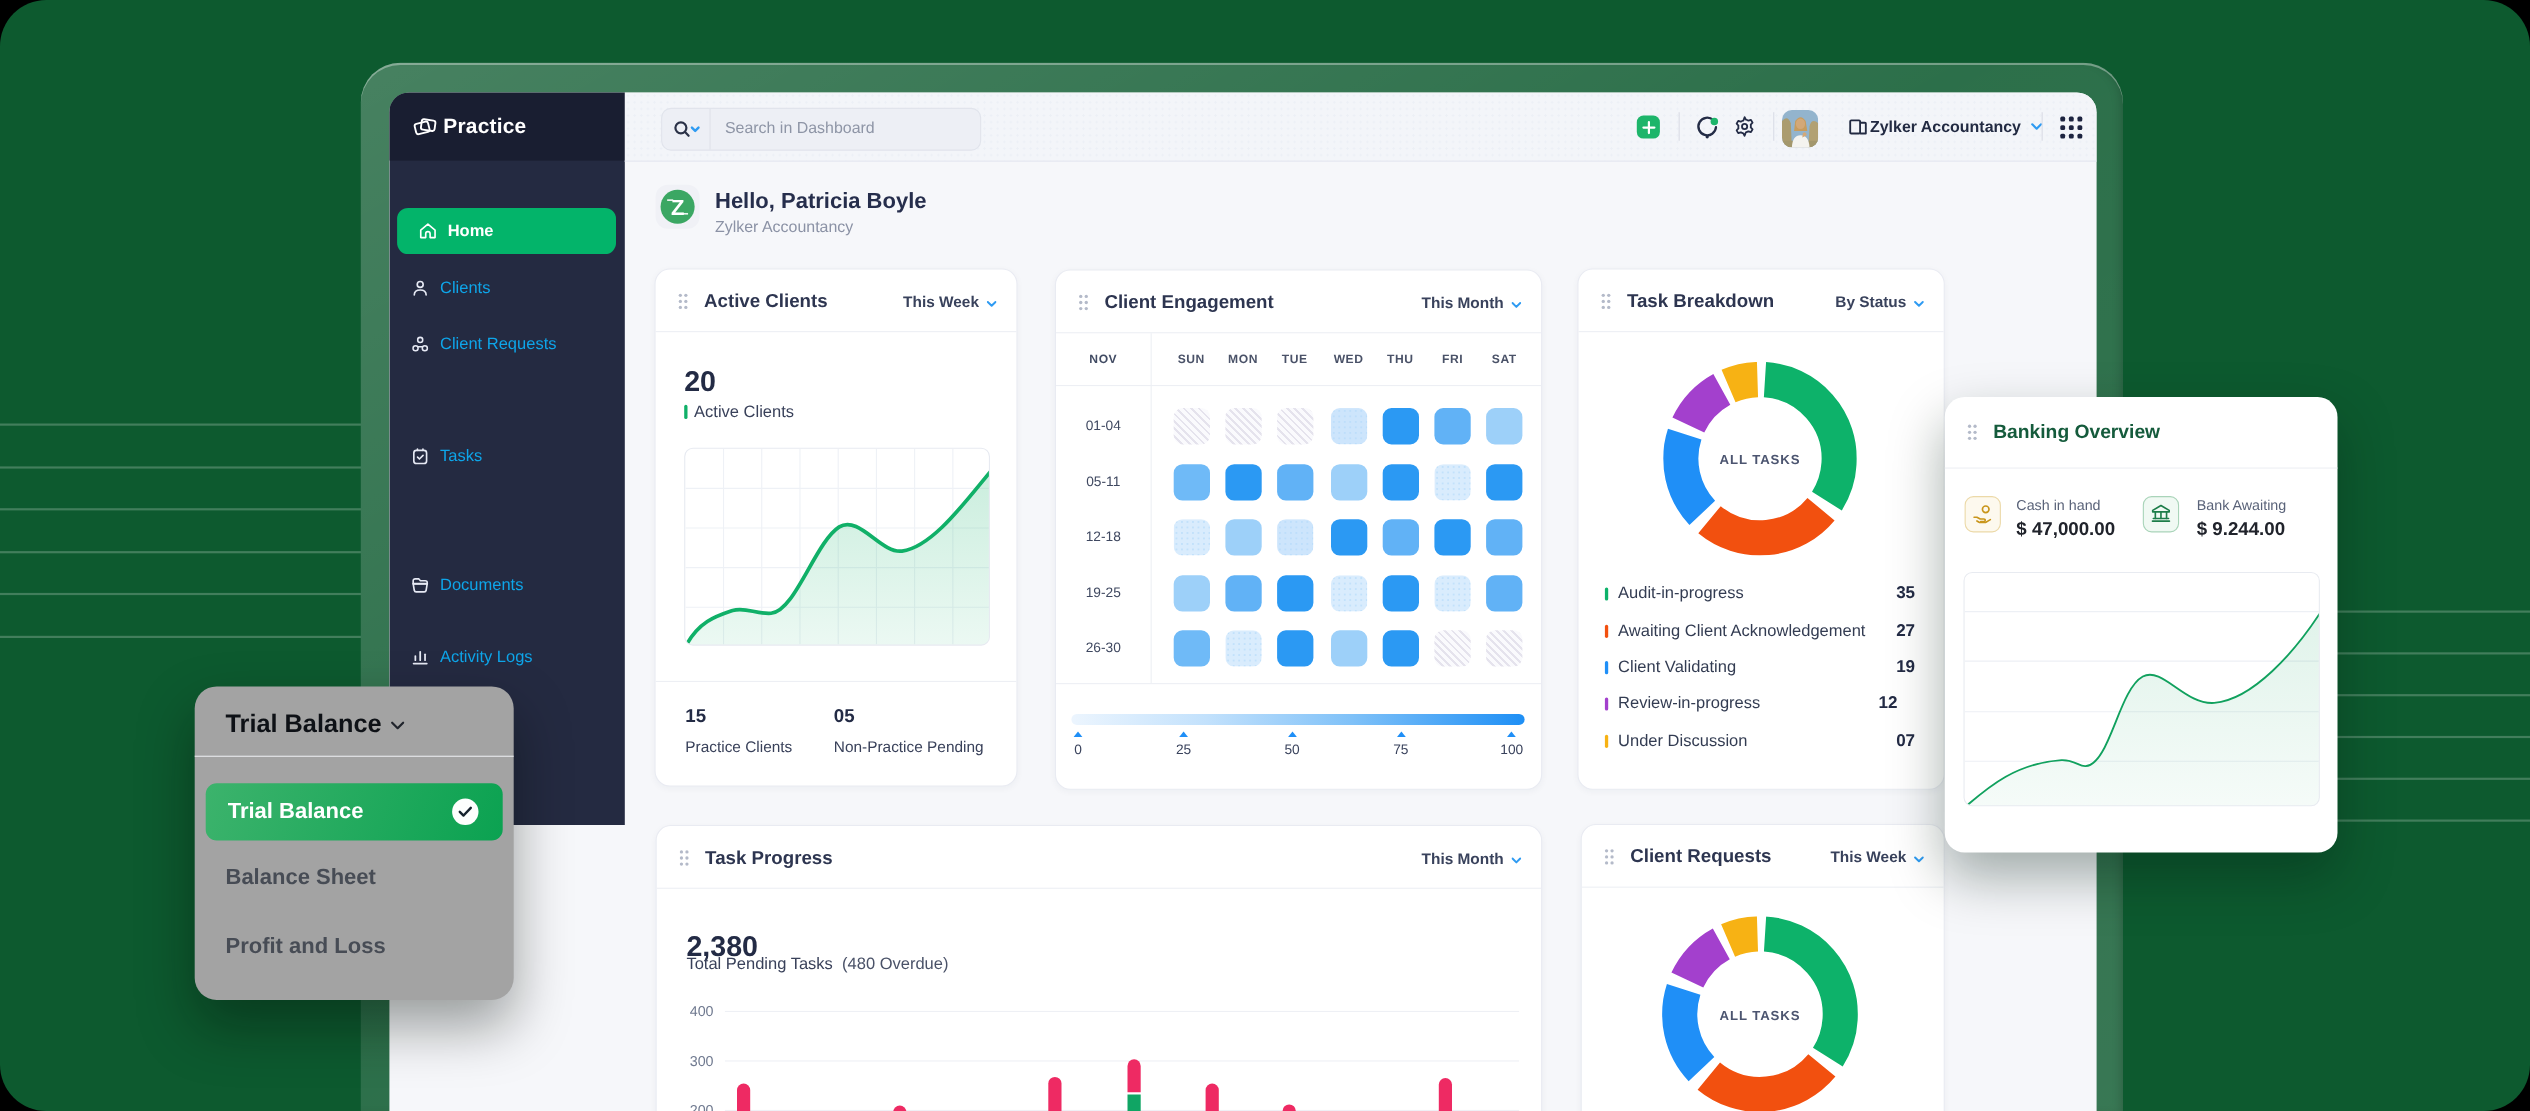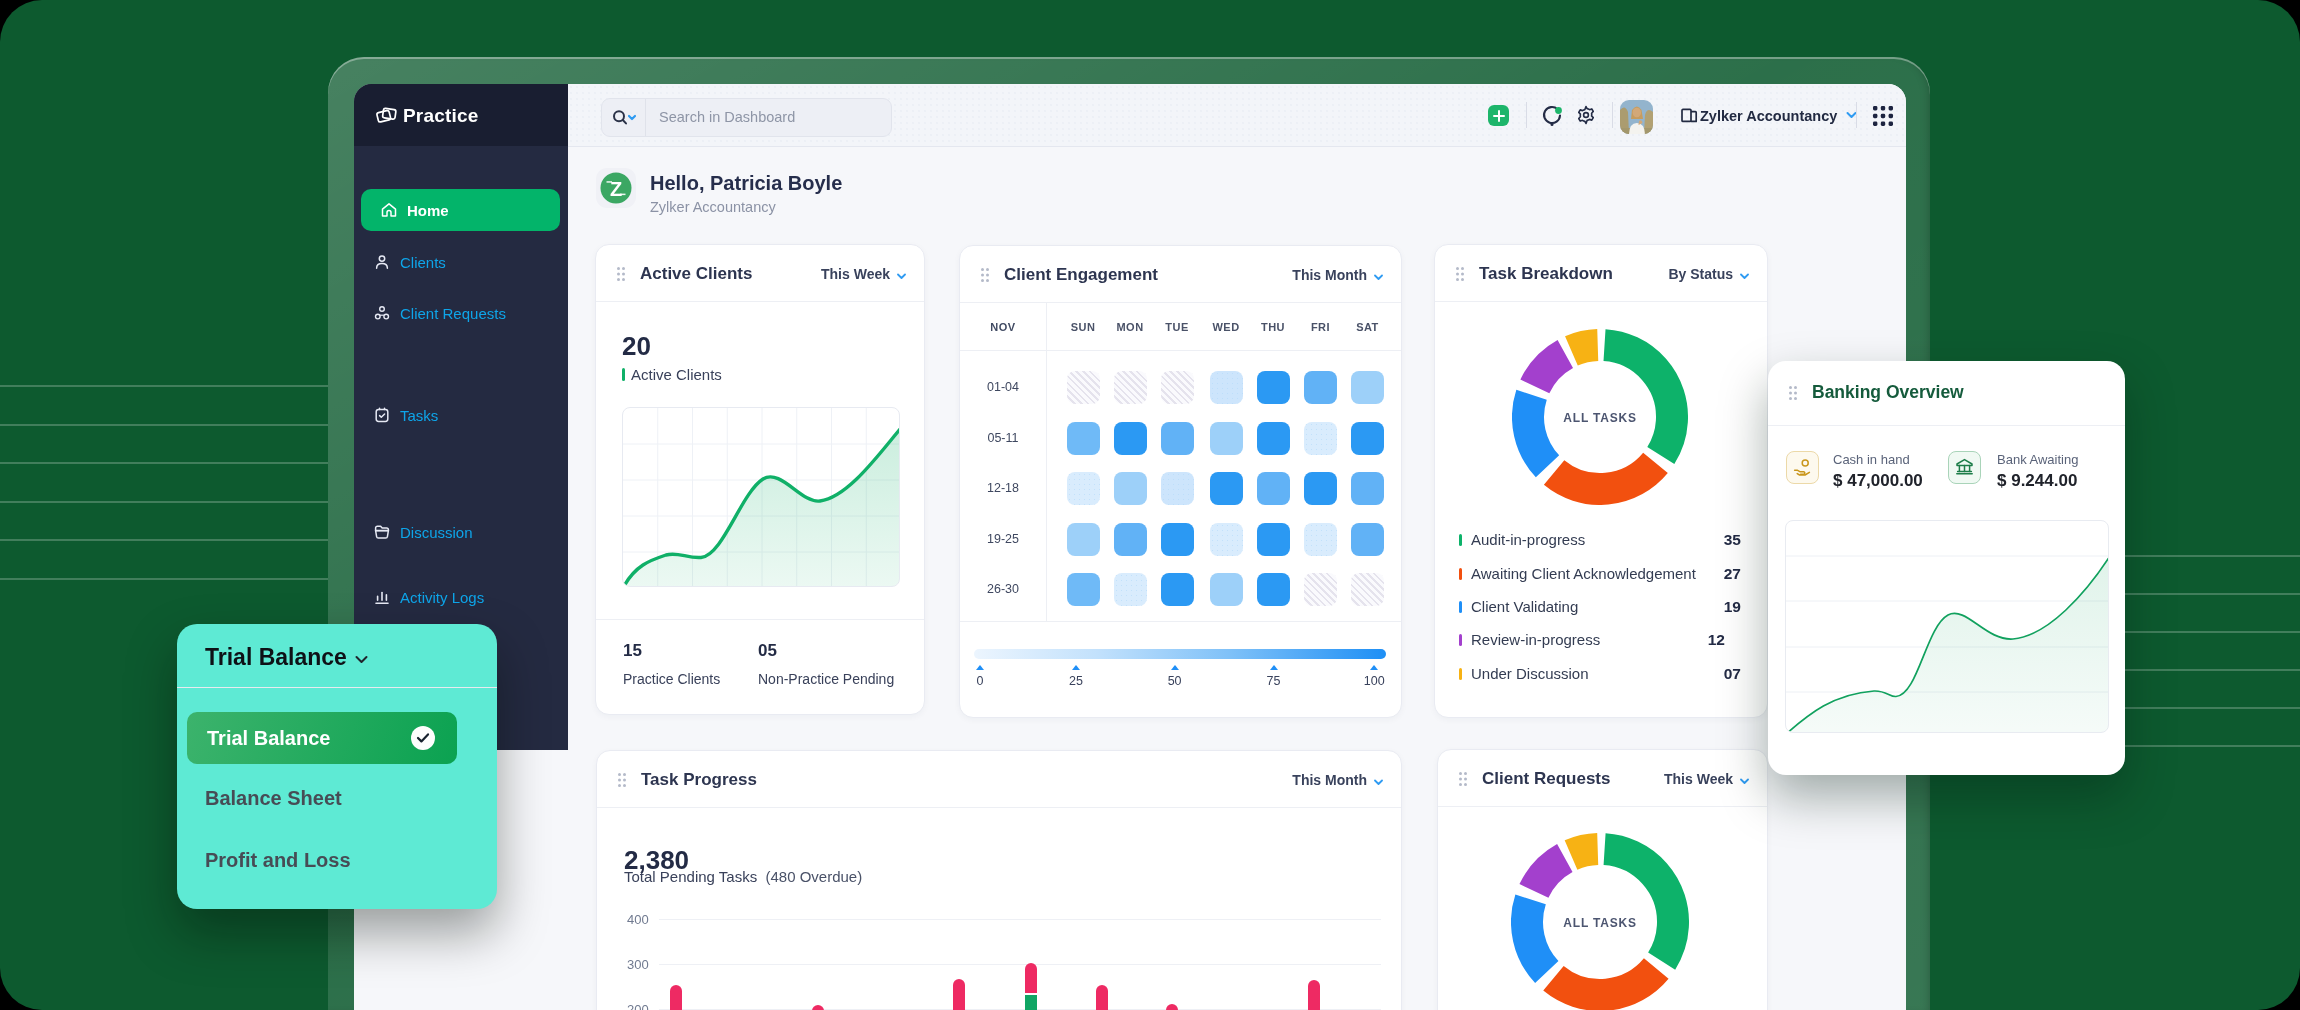--- a/index.html
+++ b/index.html
@@ -34,21 +34,21 @@
 .orgname{position:absolute;left:1132px;top:23.5px;font-size:14.5px;font-weight:bold;color:#222a42;}
 
 .content{position:absolute;left:214px;top:63px;width:1338px;height:863px;}
 .card{position:absolute;background:#fff;border:1px solid #e9ebf2;border-radius:14px;box-shadow:0 2px 6px rgba(30,45,80,0.04);}
 .chead{position:absolute;left:0;top:0;right:0;height:57px;border-bottom:1px solid #edeff4;}
 .ctitle{position:absolute;left:44px;top:19px;font-size:17px;font-weight:bold;color:#2d3550;}
 .cfilter{position:absolute;right:34px;top:21px;font-size:14px;font-weight:bold;color:#39425c;}
 .chev{position:absolute;right:18px;top:27px;width:9px;height:9px;}
 .dots{position:absolute;left:20px;top:21px;width:10px;height:16px;}
 
-.popup{position:absolute;left:177px;top:624px;width:320px;height:285px;background:#5eead4;border-radius:20px;z-index:40;box-shadow:0 24px 50px rgba(0,10,5,0.38);}
+.popup{position:absolute;left:177px;top:624px;width:290px;height:285px;background:#a3a3a3;border-radius:20px;z-index:40;box-shadow:0 24px 50px rgba(0,10,5,0.38);}
 .bank{position:absolute;left:1768px;top:361px;width:357px;height:414px;background:#fff;border-radius:18px;z-index:30;box-shadow:0 22px 48px rgba(3,30,16,0.35);}
 .num-big{font-size:26px;font-weight:bold;color:#232b45;}
 .cell{position:absolute;width:33px;height:33px;border-radius:8px;}
 .cs{background:#2b99f3}.cm{background:#61b2f6}.cmb{background:#6fbaf7}.cl{background:#9dd0f9}.cll{background:#cde5fc;background-image:radial-gradient(#bddefb 0.7px,transparent 0.85px);background-size:5px 5px;}.cp{background:#d9ecfd;background-image:radial-gradient(#c2e1fb 0.7px,transparent 0.85px);background-size:5px 5px;}
 .ch{background:repeating-linear-gradient(45deg,#e5e3ed 0 1.8px,#fafafd 1.8px 4.8px);}
 .dayh{position:absolute;top:75px;width:40px;text-align:center;font-size:11px;font-weight:bold;color:#4a5268;letter-spacing:.5px;}
 .rowl{position:absolute;left:13px;width:60px;text-align:center;font-size:12.5px;color:#3f4860;}
 .tri{position:absolute;width:0;height:0;border-left:4px solid transparent;border-right:4px solid transparent;border-bottom:5px solid #1f8ff7;}
 .glabel{position:absolute;width:40px;text-align:center;font-size:12.5px;color:#39425c;}
 .leg{position:absolute;left:24px;height:18px;}
@@ -111,21 +111,21 @@
             <path d="M6.5 3.4 V2.2 M11.5 3.4 V2.2"></path>
             <path d="M6.6 9.6 l1.7 1.7 L11.6 8"></path>
           </svg>
         <div class="lbl">Tasks</div>
       </div>
       <div class="navitem" style="top:425px;">
         <svg width="18" height="18" viewBox="0 0 18 18" fill="none" stroke="#e6e9f4" stroke-width="1.5" stroke-linejoin="round">
             <path d="M2.6 5 a1.8 1.8 0 0 1 1.8 -1.8 h3.2 l1.6 1.8 h4.4 a1.8 1.8 0 0 1 1.8 1.8 v1 H2.6 Z"></path>
             <path d="M2.6 7.6 h12.8 l-1 6 a1.8 1.8 0 0 1 -1.8 1.5 H5.4 a1.8 1.8 0 0 1 -1.8 -1.5 Z"></path>
           </svg>
-        <div class="lbl">Discussion</div>
+        <div class="lbl">Documents</div>
       </div>
       <div class="navitem" style="top:490px;">
         <svg width="18" height="18" viewBox="0 0 18 18" fill="none" stroke="#e6e9f4" stroke-width="1.6" stroke-linecap="round">
             <path d="M4.6 12.2 V8.4"></path>
             <path d="M9 12.2 V4.6"></path>
             <path d="M13.4 12.2 V6.8"></path>
             <path d="M3 15.2 h12"></path>
           </svg>
         <div class="lbl">Activity Logs</div>
       </div>

